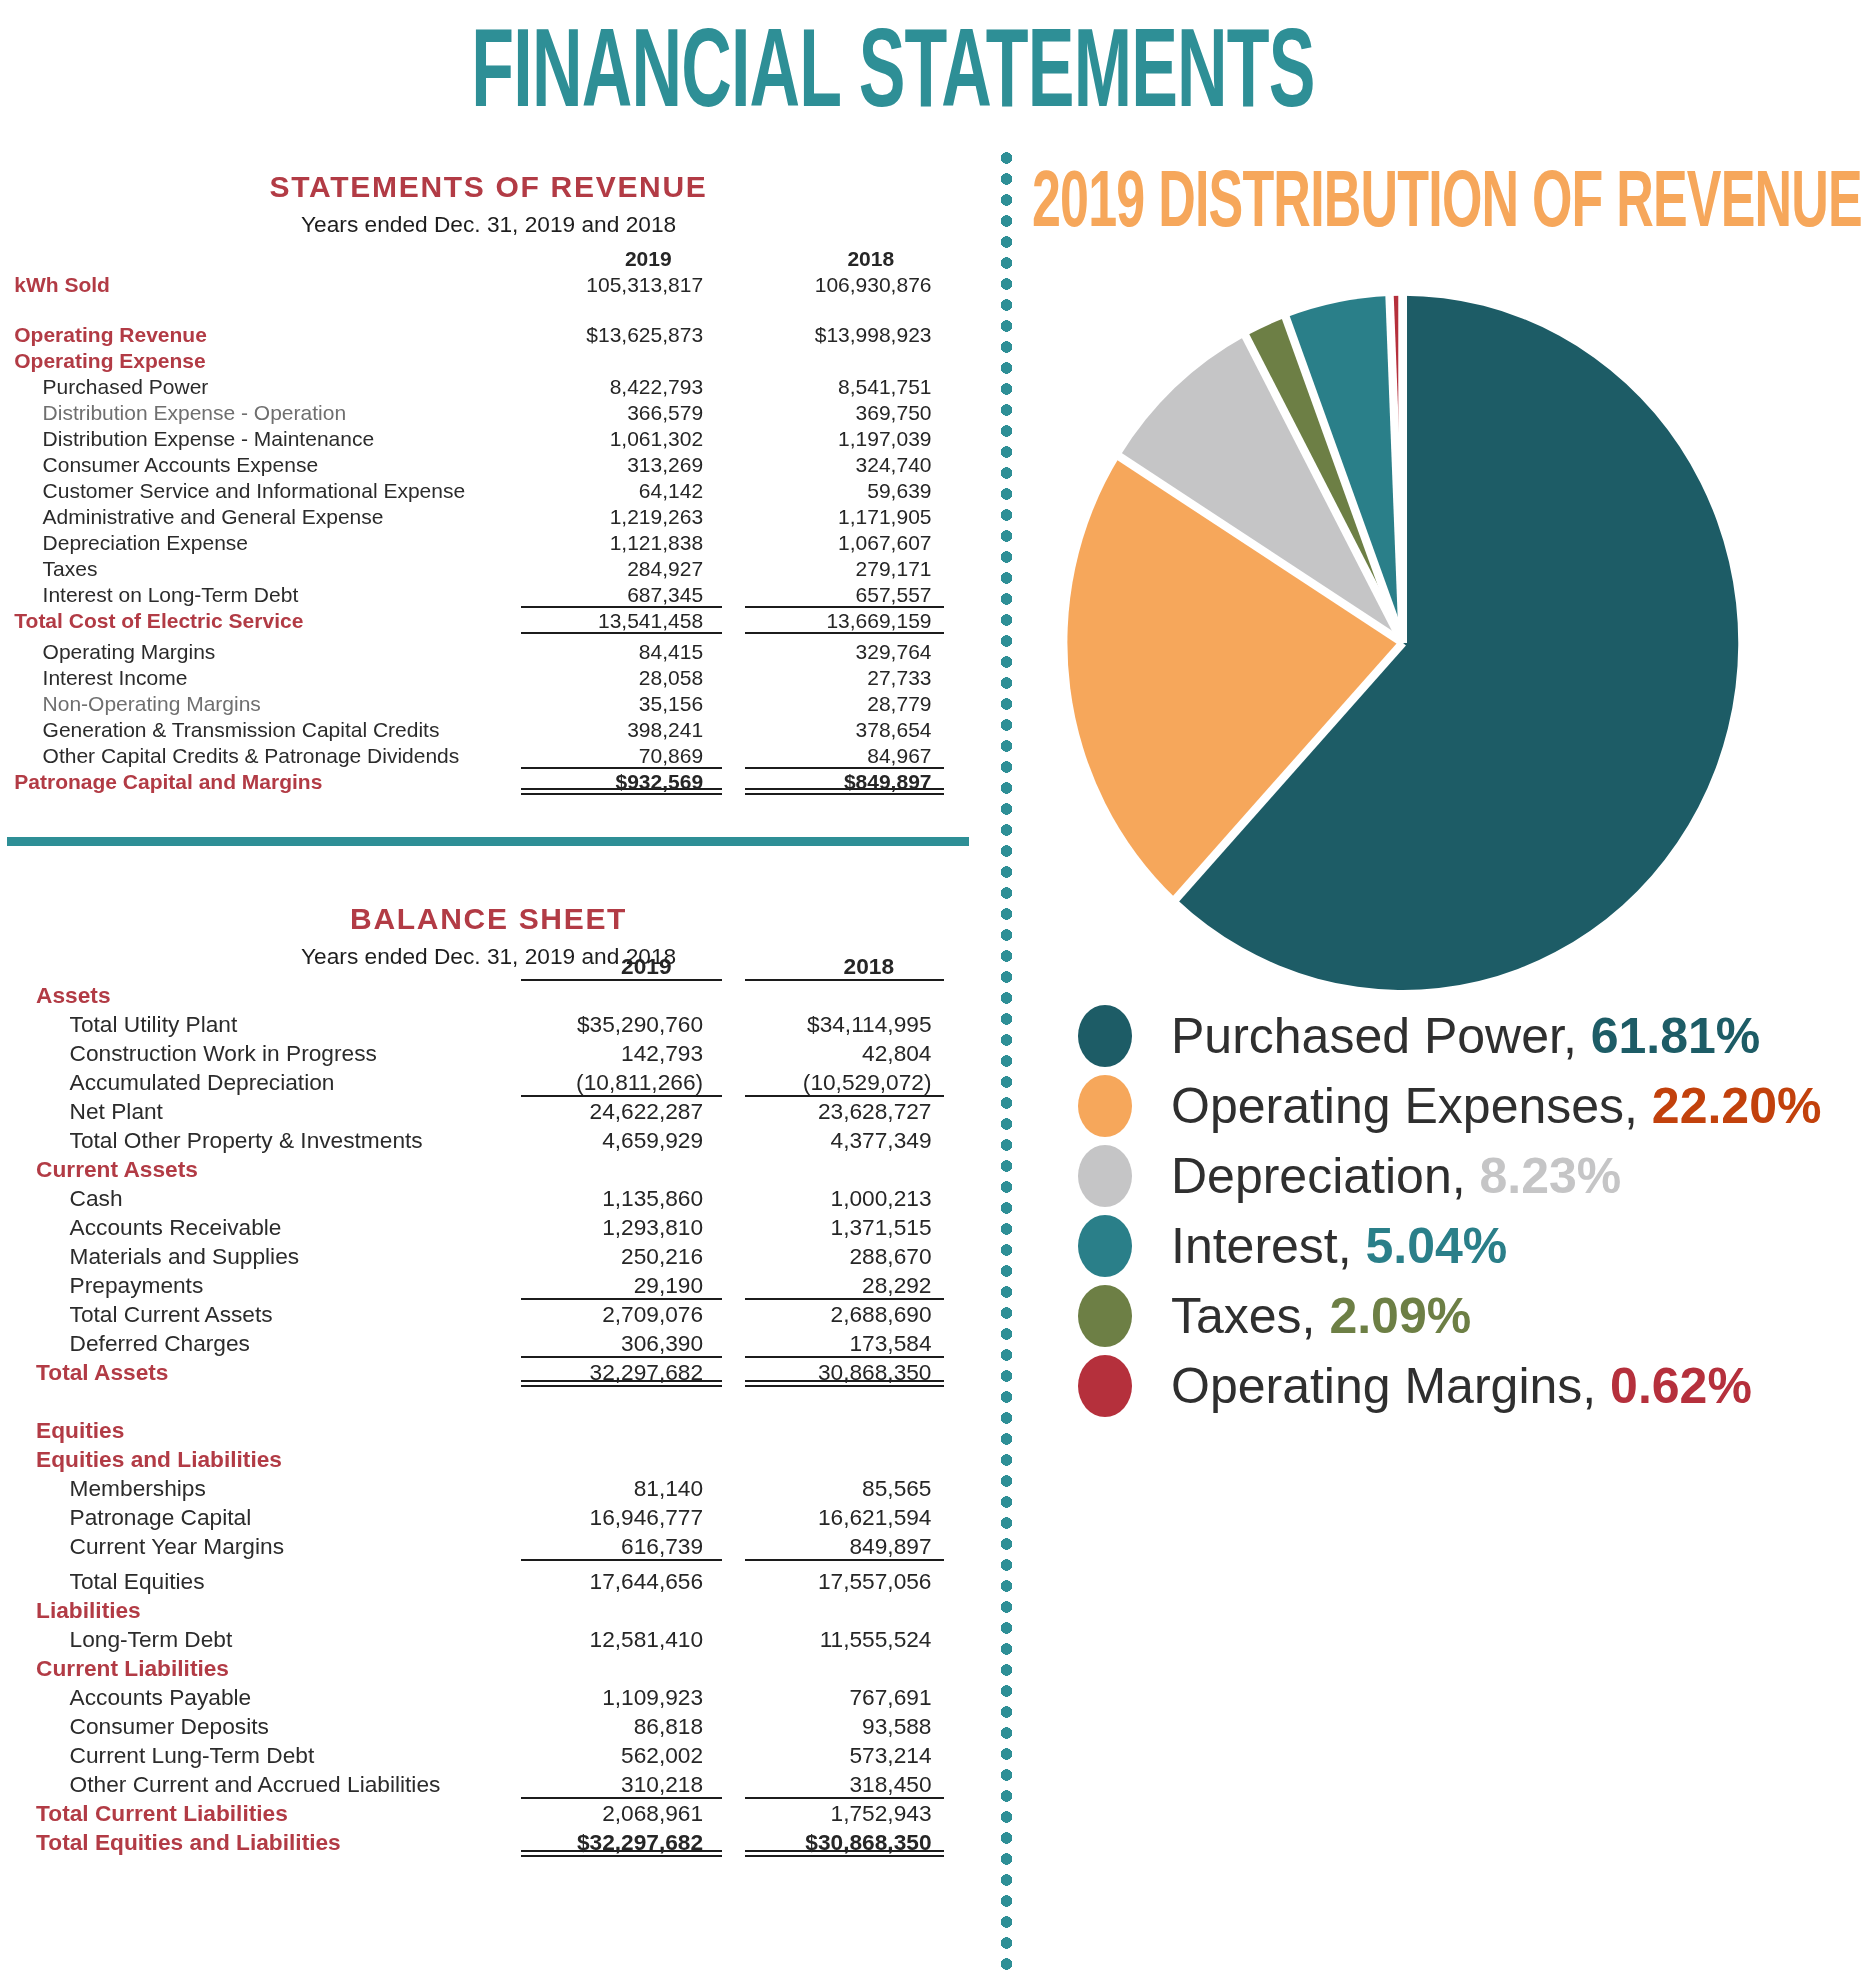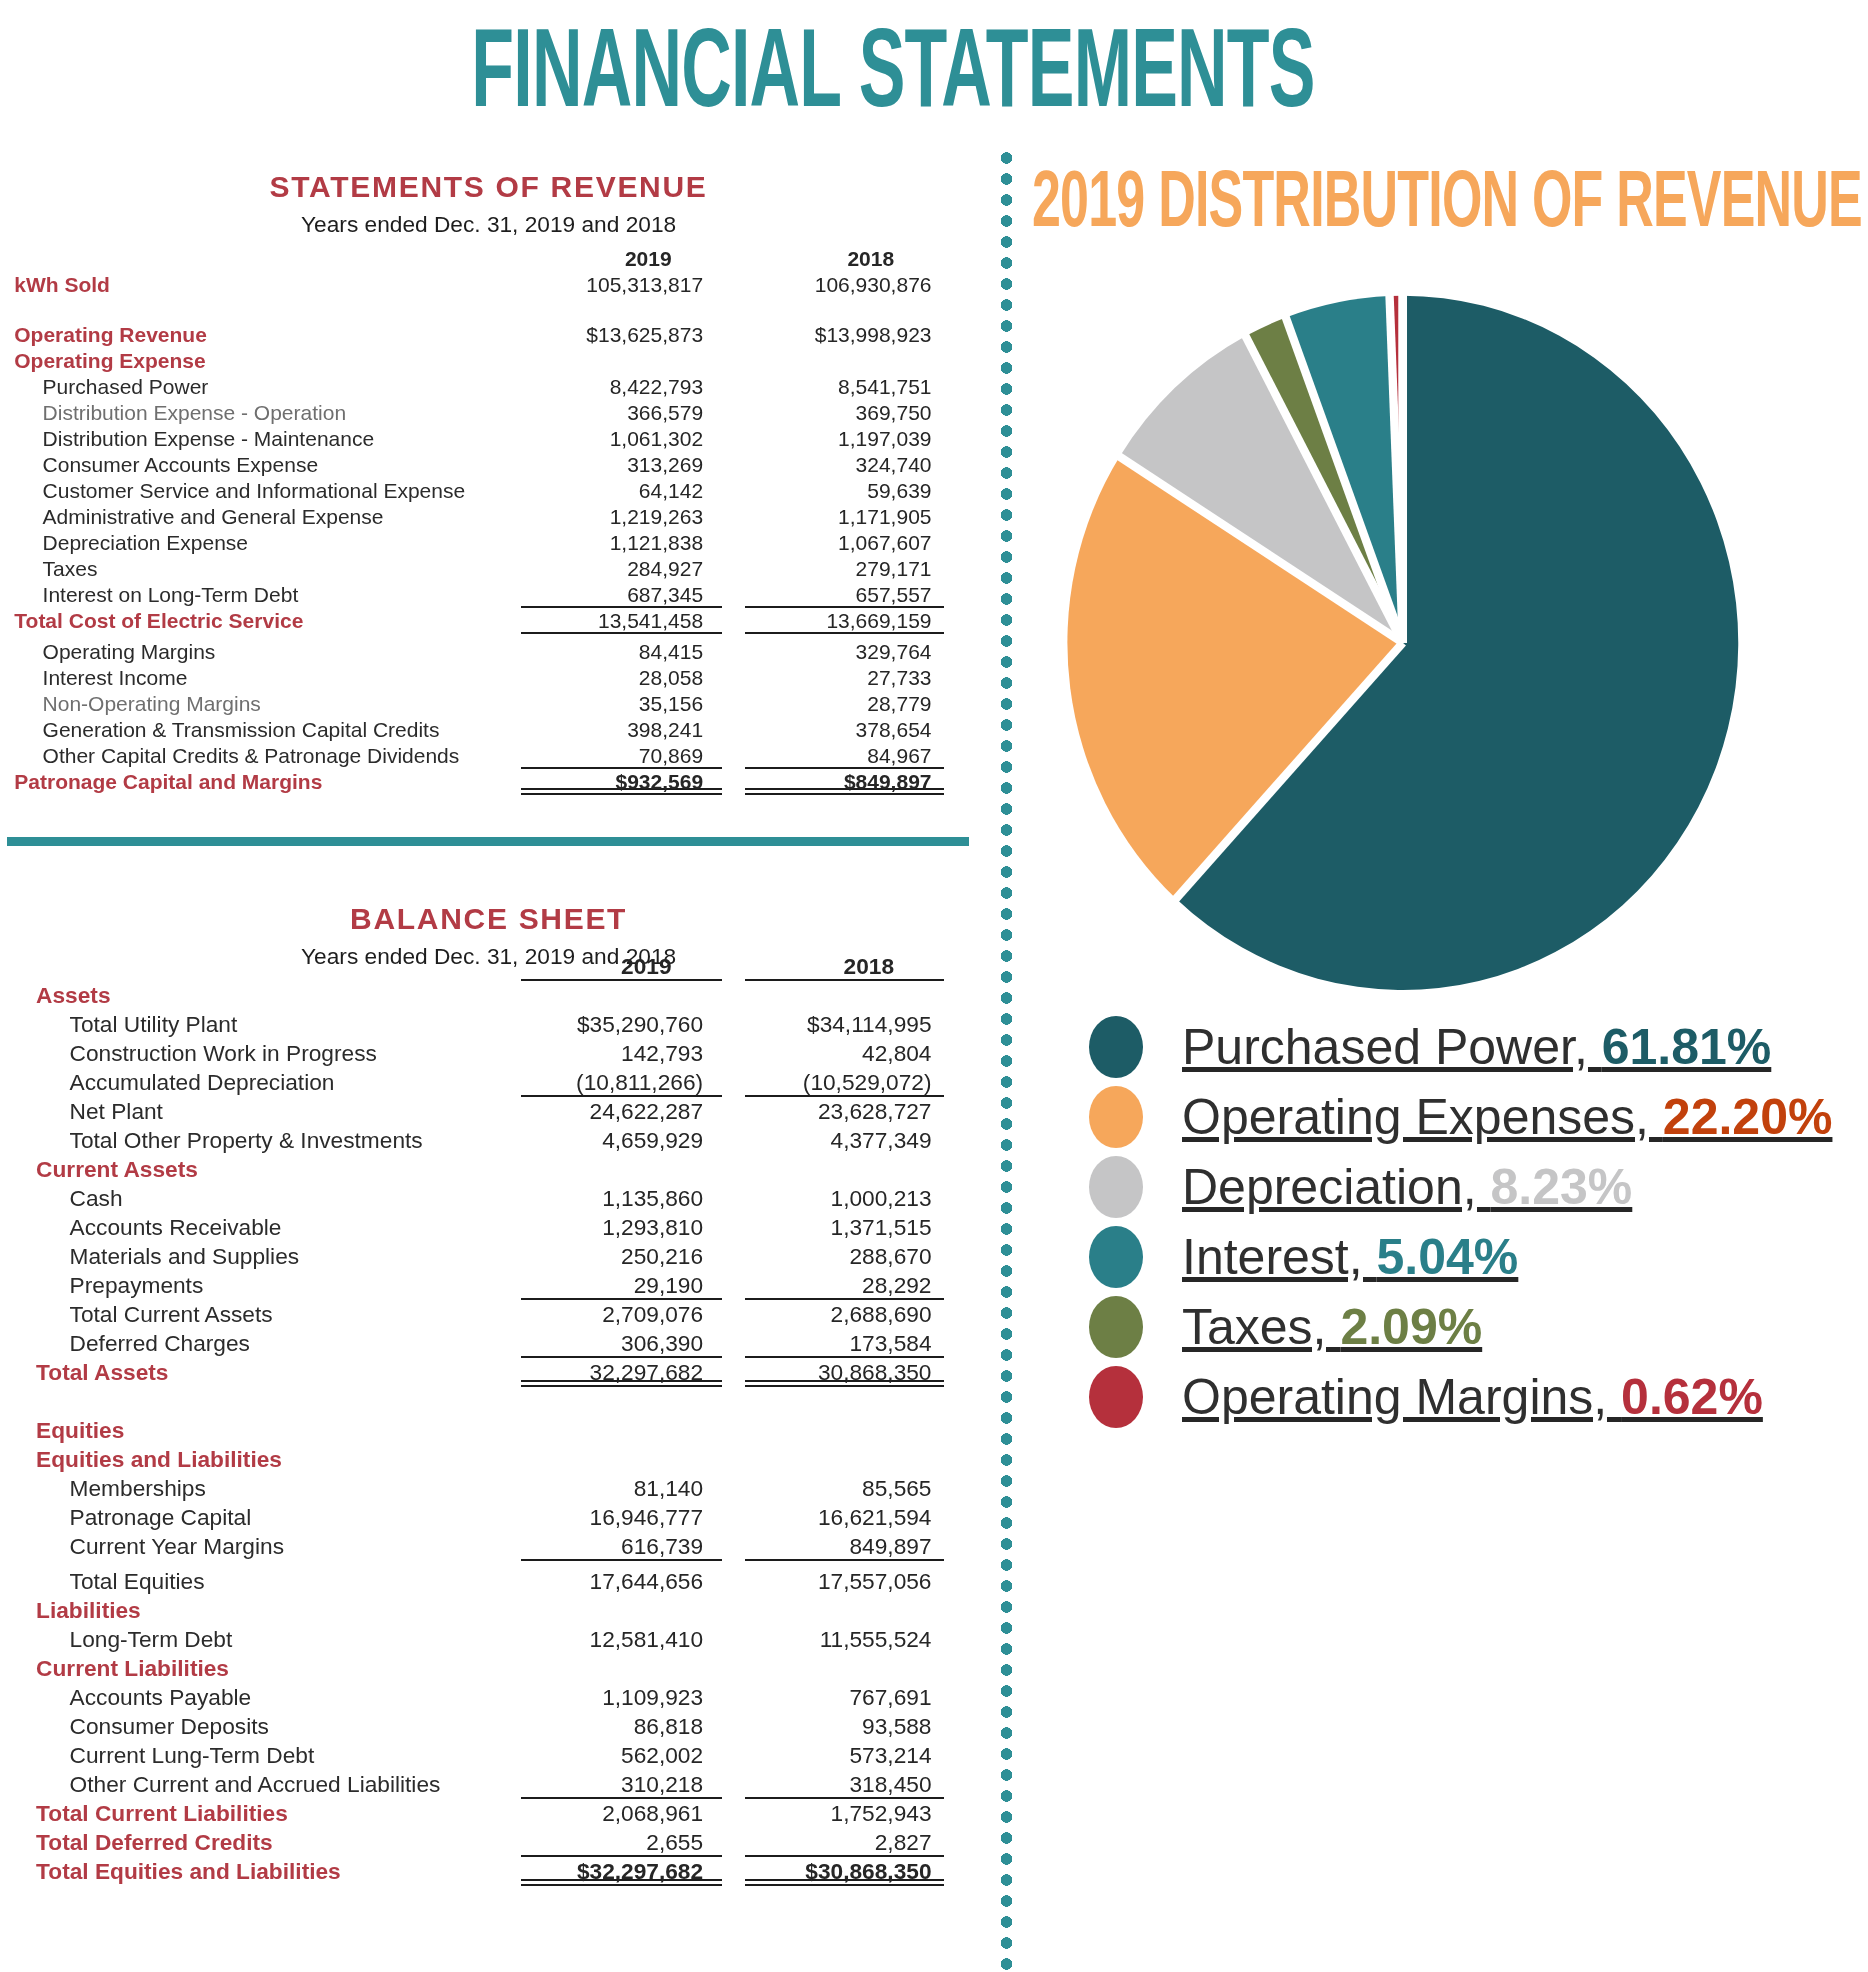--- a/index.html
+++ b/index.html
@@ -48,21 +48,21 @@
   
   .teal-bar{position:absolute;left:6.7px;top:837px;width:962px;height:9.2px;background:var(--teal);}
   .dotted-divider{position:absolute;left:1000px;top:148px;width:13.4px;height:1825px;
       background-image:radial-gradient(circle 5.9px at 6.7px 10px, var(--teal) 97%, transparent 100%);
       background-size:13.4px 21px;background-repeat:repeat-y;}
 
   
   .pie-wrap{position:absolute;left:1059px;top:287px;width:691px;height:715px;}
 
   
-  .legend{position:absolute;left:1077px;top:1000px;list-style:none;margin:12px;padding:0;text-decoration:underline;}
+  .legend{position:absolute;left:1077px;top:1000px;list-style:none;margin:1px;padding:0;}
   .legend li{display:flex;align-items:center;height:70px;}
   .legend .mark{display:inline-block;width:54px;height:62px;border-radius:50%;margin-right:39px;flex:none;}
   .legend .txt{font-size:50px;color:#2f2f2f;white-space:nowrap;}
   .legend .pct{font-weight:700;}
 </style>
 </head>
 <body>
 
 <div class="page">
 
@@ -323,25 +323,20 @@
       </div>
       <div class="t-row ind ru">
         <span class="lbl">Other Current and Accrued Liabilities</span>
         <span class="v v1">310,218</span>
         <span class="v v2">318,450</span>
       </div>
       <div class="t-row red">
         <span class="lbl">Total Current Liabilities</span>
         <span class="v v1">2,068,961</span>
         <span class="v v2">1,752,943</span>
-      </div>
-      <div class="t-row red ru">
-        <span class="lbl">Total Deferred Credits</span>
-        <span class="v v1">2,655</span>
-        <span class="v v2">2,827</span>
       </div>
       <div class="t-row red bv dbl">
         <span class="lbl">Total Equities and Liabilities</span>
         <span class="v v1">$32,297,682</span>
         <span class="v v2">$30,868,350</span>
       </div>
     </div>
 
   <div class="chart-title">
     <span>2019 DISTRIBUTION OF REVENUE</span>

